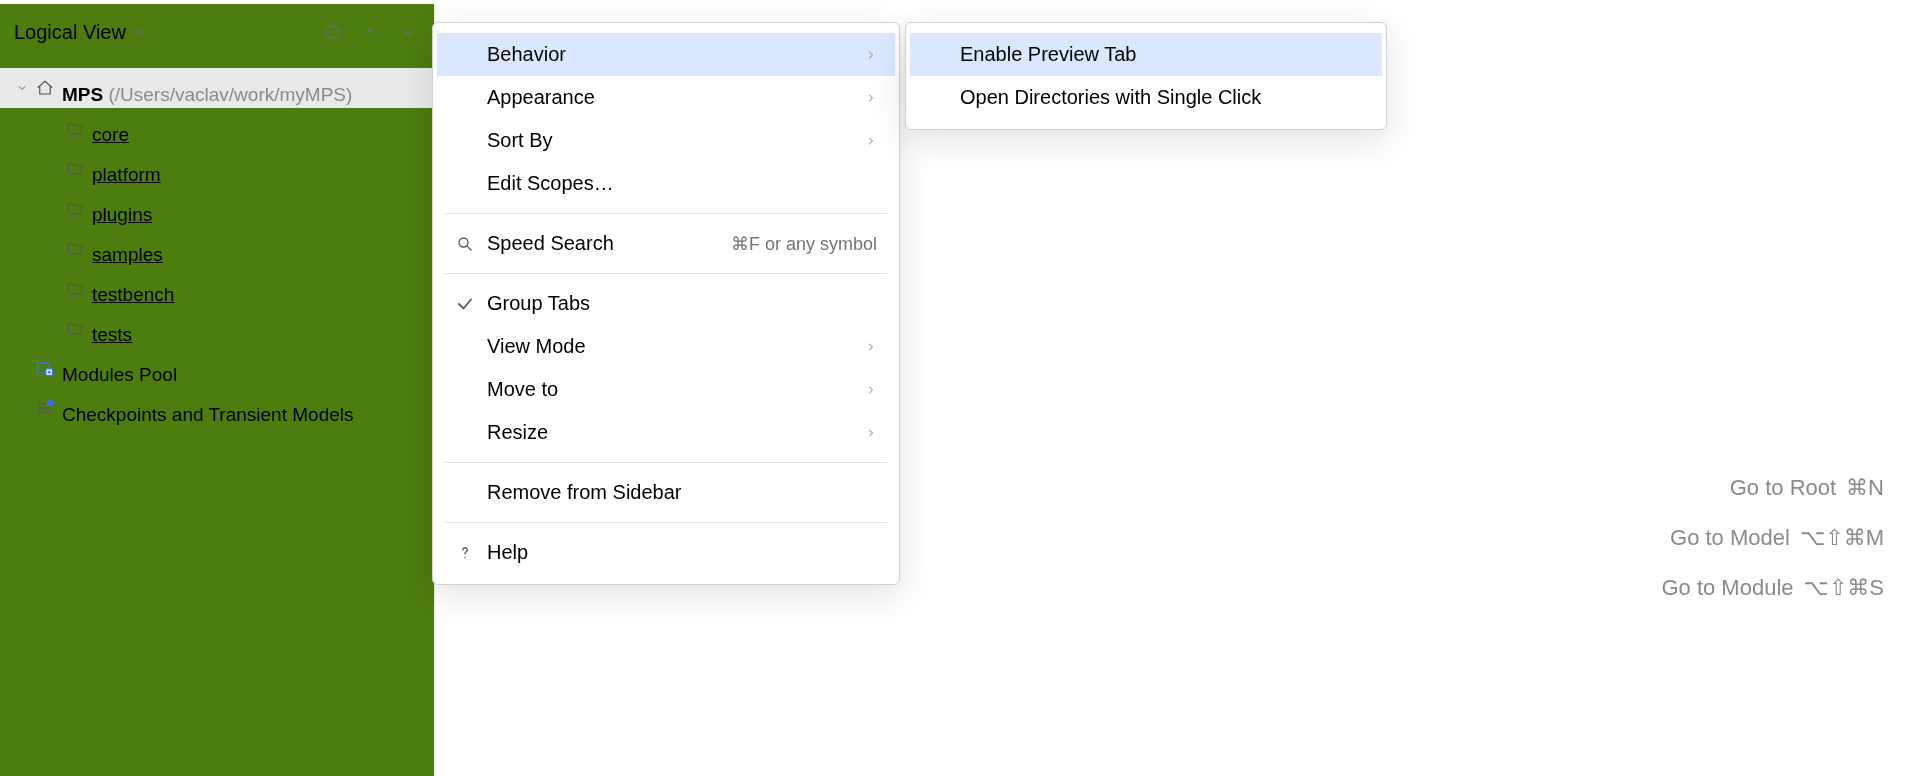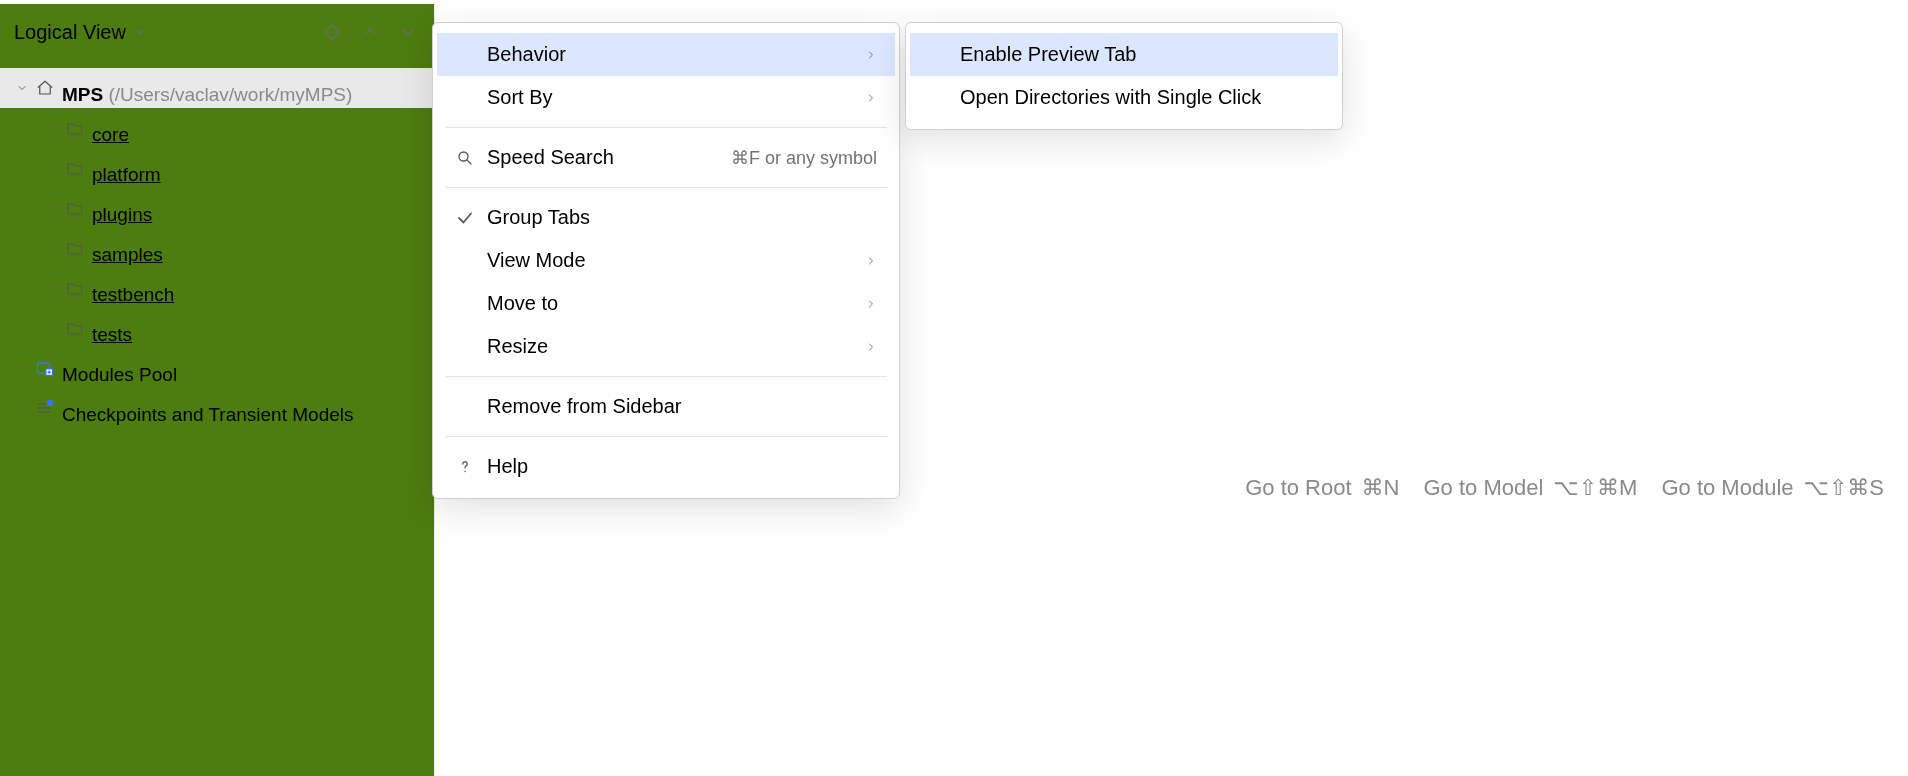--- a/index.html
+++ b/index.html
@@ -98,21 +98,21 @@
     padding: 10px 4px;
   }
   .context-menu {
     left: 432px;
     top: 22px;
     width: 468px;
   }
   .submenu {
     left: 905px;
     top: 22px;
-    width: 438px;
+    width: 482px;
   }
   .menu-item {
     display: flex;
     align-items: center;
     height: 43px;
     padding: 0 18px 0 50px;
     position: relative;
     cursor: pointer;
     font-size: 20px;
   }
@@ -139,21 +139,21 @@
     margin-left: auto;
     color: #737373;
     font-size: 18px;
   }
 
   .nav-hints {
     position: absolute;
     right: 24px;
     top: 475px;
     display: flex;
-    flex-direction: row;
+    flex-direction: column;
     gap: 24px;
     align-items: flex-end;
   }
   .nav-hint {
     color: #8a8a8a;
     font-size: 22px;
     display: flex;
     gap: 10px;
     align-items: baseline;
   }
@@ -330,26 +330,37 @@
 <div class="context-menu">
   <div class="menu-item highlight">
     <span>Behavior</span>
     <span class="arrow">
         <svg width="12" height="12" viewBox="0 0 24 24">
           <path d="M9 6l6 6-6 6" fill="none" stroke="currentColor" stroke-width="2" stroke-linecap="round" stroke-linejoin="round"></path>
         </svg>
       </span>
   </div>
   <div class="menu-item">
+    <span>Appearance</span>
+    <span class="arrow">
+        <svg width="12" height="12" viewBox="0 0 24 24">
+          <path d="M9 6l6 6-6 6" fill="none" stroke="currentColor" stroke-width="2" stroke-linecap="round" stroke-linejoin="round"></path>
+        </svg>
+      </span>
+  </div>
+  <div class="menu-item">
     <span>Sort By</span>
     <span class="arrow">
         <svg width="12" height="12" viewBox="0 0 24 24">
           <path d="M9 6l6 6-6 6" fill="none" stroke="currentColor" stroke-width="2" stroke-linecap="round" stroke-linejoin="round"></path>
         </svg>
       </span>
+  </div>
+  <div class="menu-item">
+    <span>Edit Scopes…</span>
   </div>
   <div class="menu-sep"></div>
   <div class="menu-item">
     <span class="leading">
       <svg width="18" height="18" viewBox="0 0 24 24" fill="none" stroke="currentColor" stroke-width="1.8" stroke-linecap="round">
           <circle cx="10" cy="10" r="6"></circle>
           <line x1="20" y1="20" x2="14.5" y2="14.5"></line>
         </svg>
     </span>
     <span>Speed Search</span>

